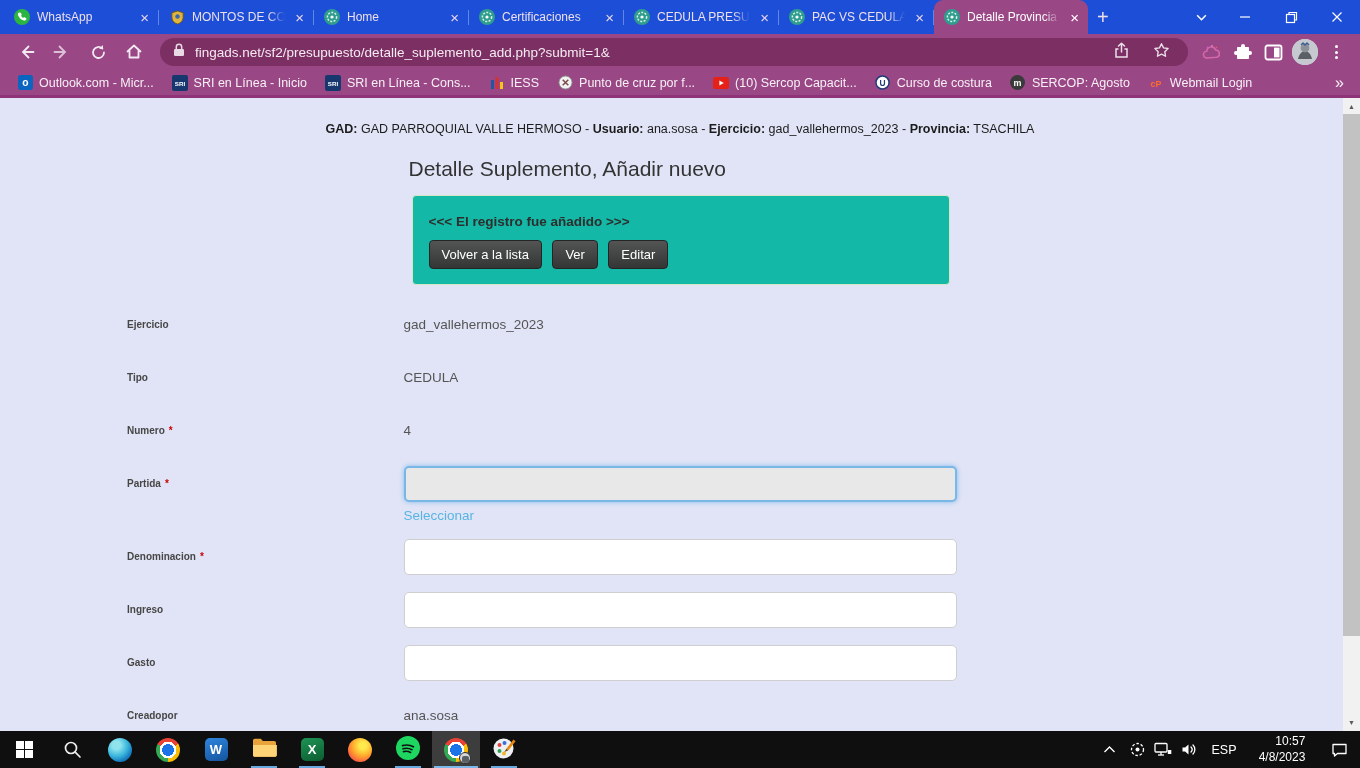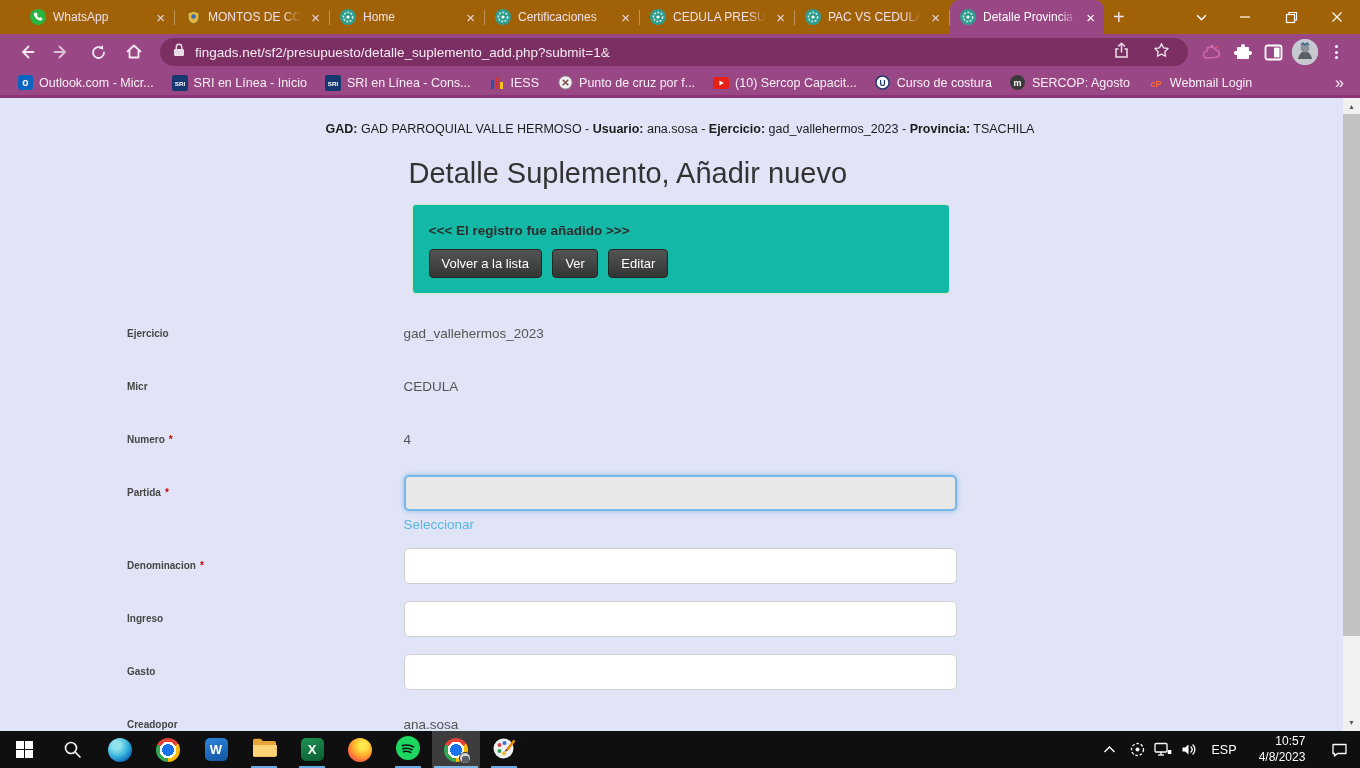--- a/index.html
+++ b/index.html
@@ -1,21 +1,21 @@
 <!DOCTYPE html>
 <html><head>
 <meta charset="utf-8">
 <style>
   * { box-sizing: border-box; margin: 0; padding: 0; }
   html,body { width:1360px; height:768px; overflow:hidden; }
   body { font-family:"Liberation Sans", sans-serif; background:#e1e4f6; }
   .screen { position:relative; width:1360px; height:768px; overflow:hidden; }
 
   
-  .tabstrip { height:34px; background:#a16207; display:flex; align-items:flex-end; padding-left:20px; }
+  .tabstrip { height:34px; background:#1d4ed8; display:flex; align-items:flex-end; padding-left:4px; }
   .tab { width:154px; height:34px; display:flex; align-items:center; gap:7px; padding:0 6px 0 10px;
          color:#eee0ea; font-size:12px; border-radius:9px 9px 0 0; }
   .tab.active { background:#9a4786; color:#fff; }
   .tab-label { flex:1; white-space:nowrap; overflow:hidden; min-width:0;
                -webkit-mask-image:linear-gradient(90deg,#000 82%,transparent); mask-image:linear-gradient(90deg,#000 82%,transparent); }
   .tab-close { font-size:15px; line-height:1; padding:0 3px; color:#e9d6e3; }
   .tab.active .tab-close { color:#fff; }
   .tab-sep { width:1px; height:15px; background:rgba(255,255,255,.32); margin-bottom:9px; flex:none; }
   .favicon { width:16px; height:16px; flex:none; display:flex; align-items:center; justify-content:center; }
   .newtab { color:#eee0ea; font-size:20px; font-weight:400; padding:0 9px; margin-bottom:5px; }
@@ -40,21 +40,21 @@
                   align-items:center; padding:0 8px; color:#f7f0f5; font-size:12.5px; }
   .bm { display:flex; align-items:center; gap:6px; padding:2px 9px; white-space:nowrap; }
   .bm-icon { width:16px; height:16px; display:flex; align-items:center; justify-content:center; flex:none; font-size:11px; }
   .bm-overflow { margin-left:auto; font-size:16px; padding-right:8px; color:#f7f0f5; }
 
   
   .viewport { position:relative; height:633px; background:#e1e4f6; overflow:hidden; }
   .context-bar { text-align:center; font-size:12.5px; color:#1c1c1c; padding-top:24px; }
   .context-bar b { font-weight:700; }
   .container { width:1106px; margin:0 auto; }
-  .page-title { margin:21px 0 0 calc(25% + 5px); font-size:29px; font-weight:400; color:#333; }
+  .page-title { margin:21px 0 0 calc(25% + 5px); font-size:21px; font-weight:400; color:#333; }
   .alert { margin:14px 0 0 calc(25% + 8px); width:538px; background:#14b8a6; border:1px solid #d2e8c6;
            border-radius:4px; padding:18px 16px 15px 16px; }
   .alert-msg { font-weight:700; font-size:13.5px; color:#2e2e2e; margin-bottom:11px; }
   .btn { display:inline-block; margin-right:6px; padding:6px 12px; font-size:13px; color:#fff;
          background:linear-gradient(#535555,#343636); border:1px solid #242626; border-radius:4px;
          font-family:inherit; }
   .form { margin-top:22px; }
   .frow { display:flex; margin-bottom:17px; min-height:36px; }
   .flabel { width:25%; padding-right:31px; font-weight:700; font-size:10px;
             color:#464646; line-height:36px; white-space:nowrap; }
@@ -403,21 +403,21 @@
       </div>
 
       <div class="form">
 
         <div class="frow">
           <div class="flabel"><span>Ejercicio</span></div>
           <div class="fvalue">gad_vallehermos_2023</div>
         </div>
 
         <div class="frow">
-          <div class="flabel"><span>Micr</span></div>
+          <div class="flabel"><span>Tipo</span></div>
           <div class="fvalue">CEDULA</div>
         </div>
 
         <div class="frow">
           <div class="flabel"><span>Numero</span><span class="req">*</span></div>
           <div class="fvalue">4</div>
         </div>
 
         <div class="frow" style="margin-bottom:15px">
           <div class="flabel"><span>Partida</span><span class="req">*</span></div>

